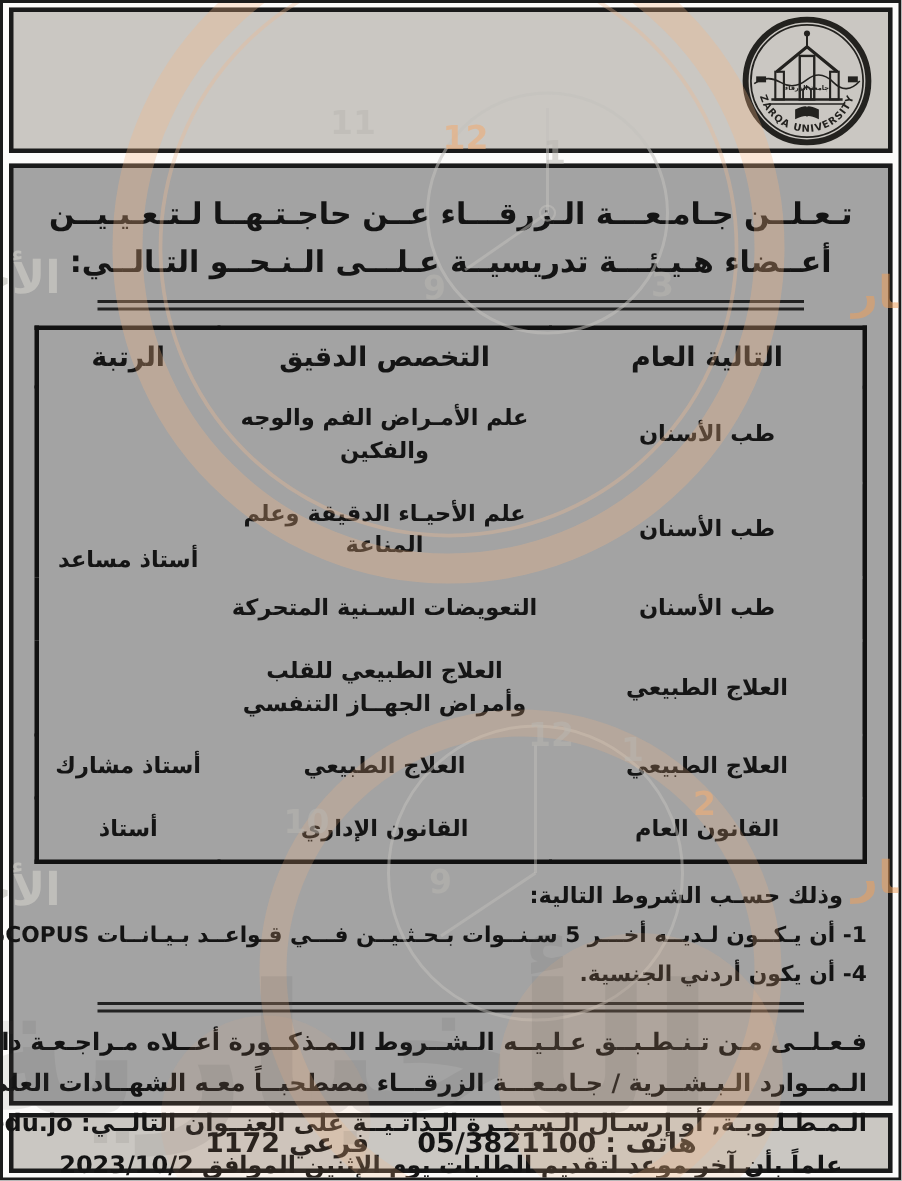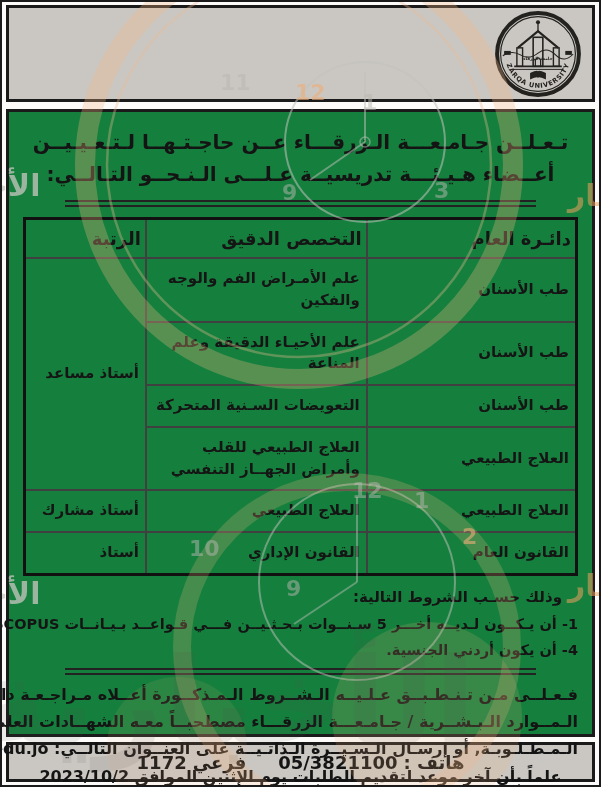--- a/index.html
+++ b/index.html
@@ -15,32 +15,32 @@
     display:flex; align-items:center; padding:0 10px;
   }
   .logo-wrap { flex:0 0 auto; width:88px; height:88px; }
   .title {
     flex:1; text-align:center; font-size:40px; font-weight:bold;
     color:#171614; letter-spacing:-1px; padding-left:18px; white-space:nowrap;
   }
   .v-gap { height:7px; }
   
   .main-box {
-    margin:0 4px; height:628px; background:#15803d;
+    margin:0 4px; height:628px; background:#a3a3a3;
     border:3px solid #1a1a1a; box-sizing:border-box;
     padding:10px 14px 6px;
   }
   .intro { text-align:center; font-weight:bold; font-size:20px; line-height:1.6;
            margin:4px 0 10px; white-space:nowrap; }
   .sep { height:3px; border-top:2.5px solid #222; border-bottom:2.5px solid #222;
          margin:5px 42px; }
   table.jobs { width:100%; border-collapse:collapse; margin:10px 0 8px;
                border:3px solid #111; }
   table.jobs th, table.jobs td {
-    border:2px solid #404040; text-align:right; vertical-align:middle;
+    border:2px solid #a3a3a3; text-align:center; vertical-align:middle;
     font-weight:bold; color:#151515;
   }
   table.jobs th { font-size:18px; padding:8px 4px; }
   table.jobs td { font-size:15px; padding:9px 6px; line-height:1.45; }
   td.rank { font-size:15px;border-radius:14px; }
   .cond-heading { font-size:15px; font-weight:bold; margin:2px 16px 0; line-height:1.8; }
   .cond-item { font-size:14.5px; font-weight:bold; line-height:1.8; white-space:nowrap; }
   .instr { text-align:center; font-size:16px; font-weight:bold; line-height:1.7;
            margin-top:6px; white-space:nowrap; }
   
@@ -106,21 +106,21 @@
     <div class="sep"></div>
 
     <table class="jobs">
       <colgroup>
           <col style="width:38%">
           <col style="width:40%">
           <col style="width:22%">
         </colgroup>
       <thead>
         <tr>
-          <th>دائـرة العام</th>
+          <th>التالية العام</th>
           <th>التخصص الدقيق</th>
           <th>الرتبة</th>
         </tr>
       </thead>
       <tbody>
         <tr>
           <td>طب الأسنان</td>
           <td>علم الأمـراض الفم والوجه والفكين</td>
           <td class="rank" rowspan="4">أستاذ مساعد</td>
         </tr>

